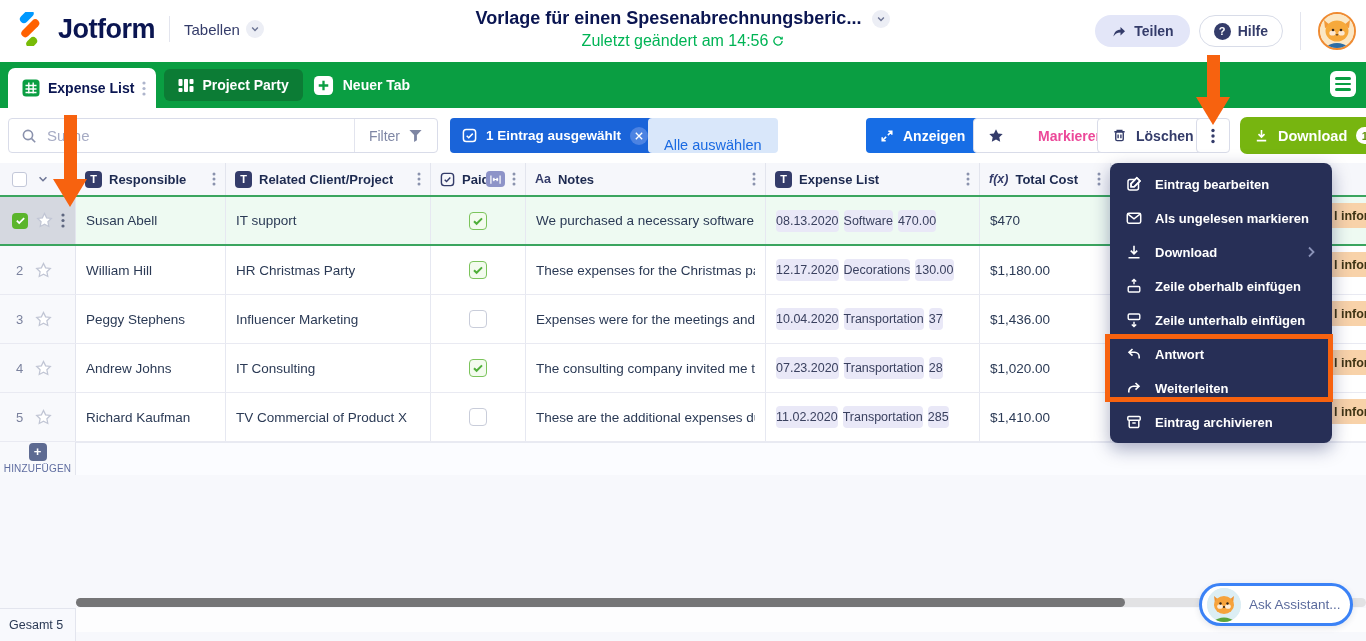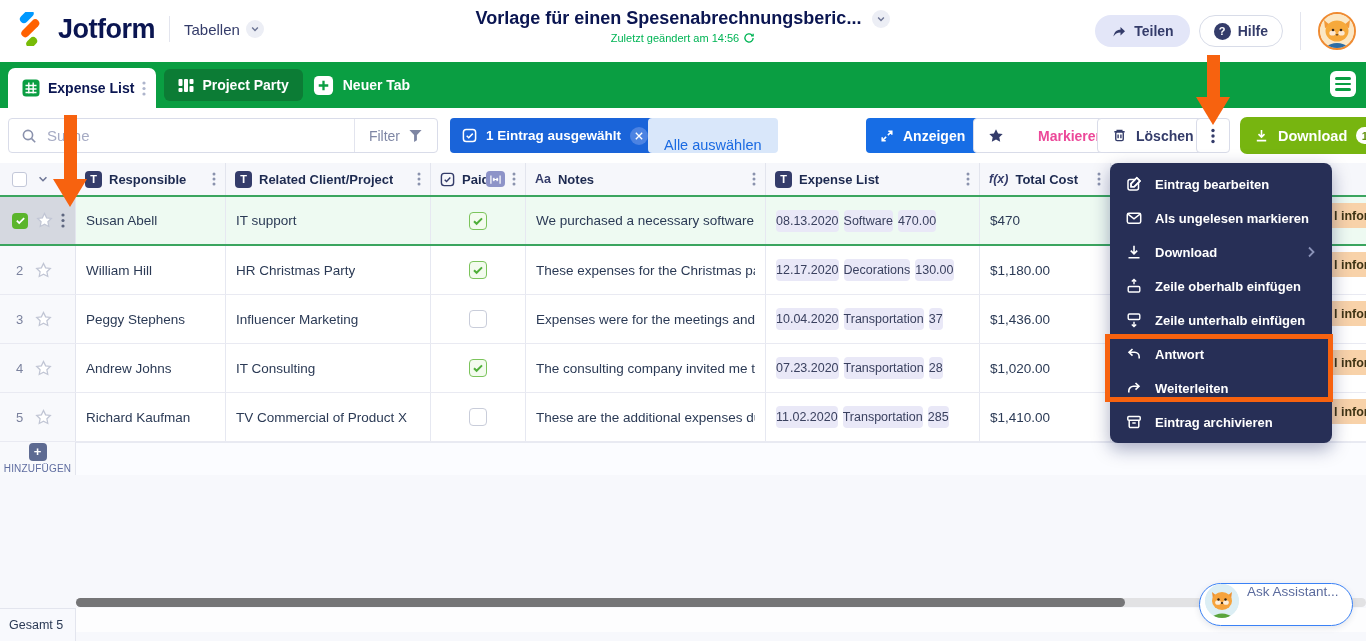--- a/index.html
+++ b/index.html
@@ -13,21 +13,21 @@
   .tophdr { position:absolute; left:0; top:0; width:1366px; height:62px; background:#fff; }
   .logo-wrap { position:absolute; left:14px; top:12px; display:flex; align-items:center; gap:10px; }
   .logo-word { font-size:27px; font-weight:bold; color:#0a1551; letter-spacing:-0.5px; }
   .hdr-divider { width:1px; height:26px; background:#e3e5ee; margin:0 4px; }
   .nav-tabellen { display:flex; align-items:center; gap:6px; font-size:15px; color:#343c6a; cursor:pointer; }
   .chev-circle { width:18px; height:18px; border-radius:50%; background:#eceef5; color:#6c7494; display:flex; align-items:center; justify-content:center; }
   .title-block { position:absolute; left:0; right:0; top:8px; display:flex; flex-direction:column; align-items:center; pointer-events:none; }
   .title-row { display:flex; align-items:center; gap:11px; pointer-events:auto;justify-content:flex-end; }
   .doc-title { font-size:18px; font-weight:bold; color:#0a1551; }
   .subtitle-row { display:flex; align-items:center; gap:4px; margin-top:3px; pointer-events:auto; }
-  .doc-subtitle { font-size:11px; color:#00b455; }
+  .doc-subtitle { font-size:16px; color:#00b455; }
   .hdr-right { position:absolute; right:10px; top:12px; display:flex; align-items:center; gap:9px; }
   .pill-btn { height:32px; border-radius:17px; display:flex; align-items:center; gap:7px; padding:0 16px; font-size:14px; font-weight:bold; color:#343c6a; cursor:pointer; }
   .share-btn { background:#e3e6f8; }
   .help-btn { background:#fff; border:1px solid #d8dce8; padding:0 14px; }
   .q-circle { width:17px; height:17px; border-radius:50%; background:#343c6a; color:#fff; font-size:11px; font-weight:bold; display:flex; align-items:center; justify-content:center; }
   .vline { width:1px; height:38px; background:#e3e5ee; margin:0 8px; }
   .avatar { width:38px; height:38px; border-radius:50%; border:2px solid #ef8b32; overflow:hidden; background:#fdeccd; }
 
   
   .tabbar { position:absolute; left:0; top:62px; width:1366px; height:46px; background:#0a9e42; display:flex; align-items:flex-end; }
@@ -89,21 +89,21 @@
   .add-gutter { width:76px; flex:none; border-right:1px solid #e3e5ee; background:#f8f9fc; display:flex; flex-direction:column; align-items:center; justify-content:center; gap:2px; cursor:pointer; }
   .add-btn { width:18px; height:18px; border-radius:4px; background:#5e6b92; color:#fff; font-size:13px; font-weight:bold; display:flex; align-items:center; justify-content:center; line-height:0; }
   .add-label { font-size:10px; color:#5f6da0; letter-spacing:0.2px; }
   .add-rest { flex:1; background:#fbfcff; border-top:1px solid #e8eaf2; }
 
   
   .scrolltrack { position:absolute; left:76px; top:598px; width:1290px; height:9px; background:#e2e2e4; border-radius:5px; }
   .scrollthumb { position:absolute; left:0; top:0; width:1049px; height:9px; background:#757577; border-radius:5px; cursor:grab; }
   .bottombar { position:absolute; left:0; top:608px; width:1366px; height:24px; background:#fdfdfe; }
   .gesamt { position:absolute; left:0; top:0; width:76px; height:33px; background:#f8f9fd; border-top:1px solid #e3e5ee; border-right:1px solid #e3e5ee; display:flex; align-items:center; padding-left:9px; font-size:12.5px; color:#2b3a55; }
-  .assistant { position:absolute; left:1199px; top:583px; width:154px; height:43px; background:#fff; border:1px solid #3b82f6; border-radius:22px; box-shadow:0 2px 6px rgba(40,60,90,.12); display:flex; align-items:flex-start; gap:8px; padding:0 12px 0 5px; cursor:pointer; z-index:70; }
+  .assistant { position:absolute; left:1199px; top:583px; width:154px; height:43px; background:#fff; border:3px solid #3b82f6; border-radius:22px; box-shadow:0 2px 6px rgba(40,60,90,.12); display:flex; align-items:center; gap:8px; padding:0 12px 0 5px; cursor:pointer; z-index:70; }
   .assistant .albl { font-size:13.5px; color:#5b6b9d; white-space:nowrap; }
   .fox { width:34px; height:34px; border-radius:50%; overflow:hidden; background:#ddeef4; flex:none; }
 
   
   .ctxmenu { position:absolute; left:1110px; top:163px; width:222px; background:#272f56; border-radius:8px; padding:4px 0; z-index:40; box-shadow:0 6px 18px rgba(10,21,81,.35); }
   .mi { height:34px; display:flex; align-items:center; gap:13px; padding:0 16px; color:#fff; font-size:13px; font-weight:bold; cursor:pointer; }
   .mi .mic { flex:none; display:flex; }
   .mi .sub { margin-left:auto; color:#8b93b8; }
   .hl-box { position:absolute; left:1105px; top:334px; width:228px; height:68px; border:5px solid #f7620f; z-index:45; pointer-events:none; }
 

